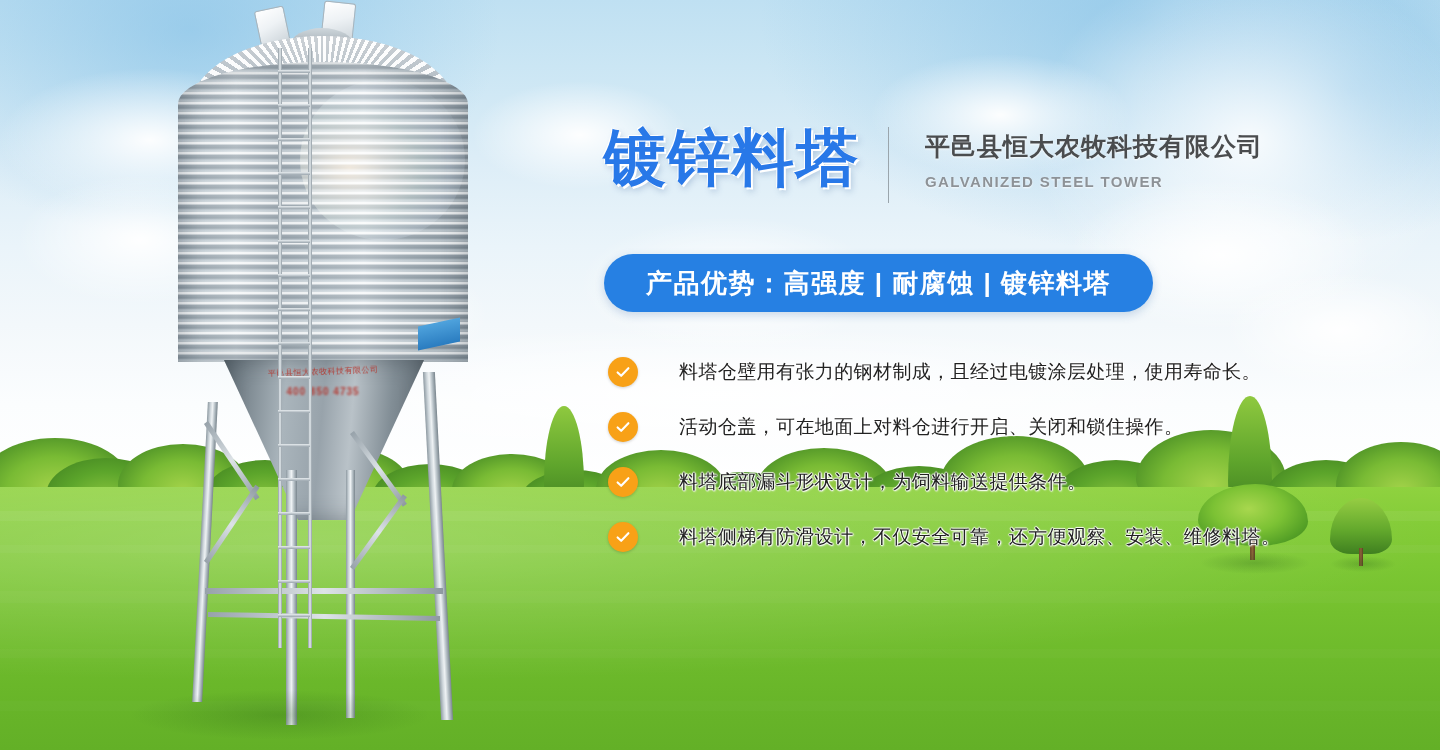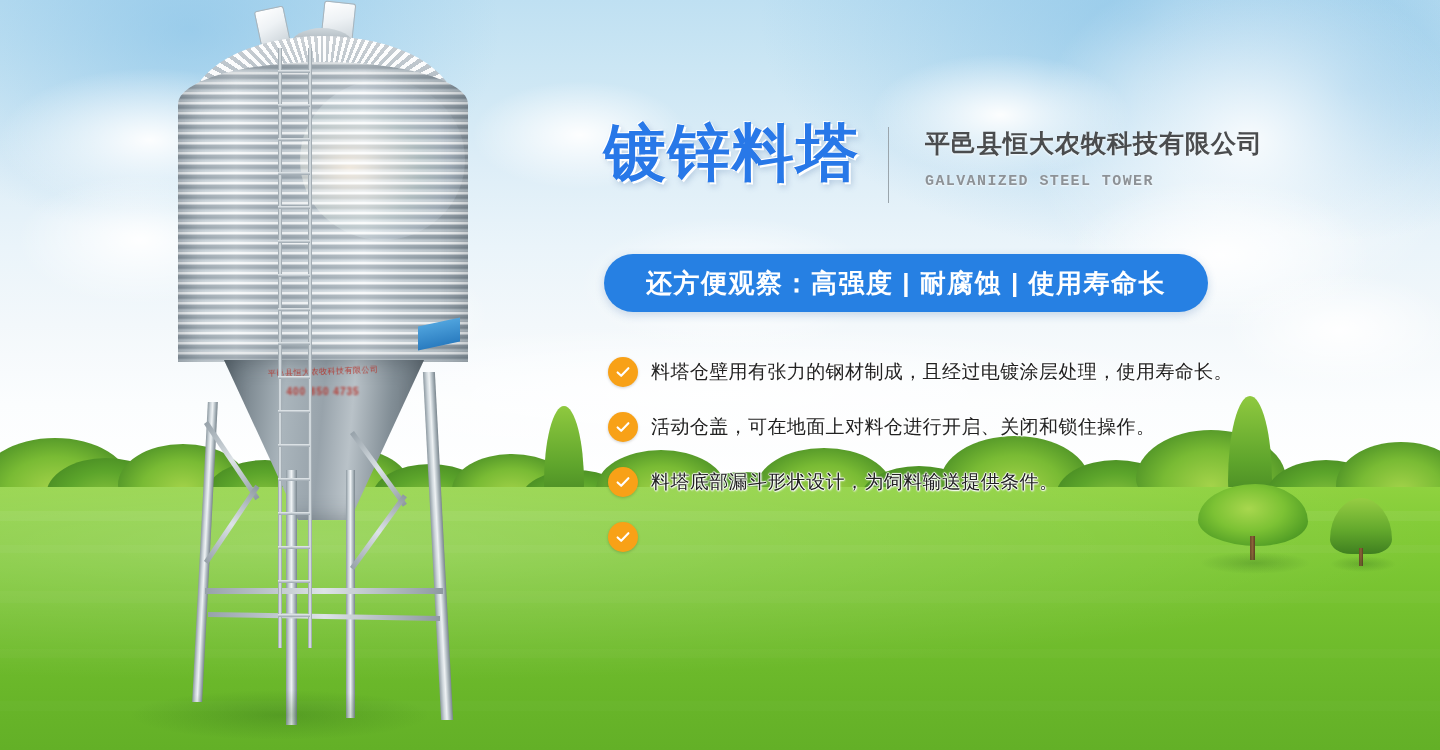--- a/index.html
+++ b/index.html
@@ -218,21 +218,21 @@
     position:absolute; height:3px;
     background:linear-gradient(180deg,#e8edf0,#9aa5ad);
   }
 
   
   .content {
     position:absolute; left:604px; top:0; width:700px; height:750px;
   }
   .title-row {
     position:absolute; left:0px; top:123px;
-    display:flex; align-items:flex-start;font-family:Liberation Mono, monospace;
+    display:flex; align-items:flex-start;
   }
   .main-title {
     font-size:62px; line-height:70px; font-weight:bold;
     color:#2878e8;
     letter-spacing:2px;
     text-shadow:
       2px 2px 0 #ffffff,
       -1px -1px 0 #ffffff,
       3px 4px 6px rgba(120,150,190,0.45);
     white-space:nowrap;
@@ -267,20 +267,21 @@
   .advantage-text {
     color:#ffffff; font-size:26px; font-weight:bold; letter-spacing:1.5px;
     white-space:nowrap;
   }
 
   .features { position:absolute; left:4px; top:356px; width:700px; }
   .feature {
     display:flex; align-items:flex-start;
     margin-bottom:21px;
     height:34px;
+    gap:28px;
   }
   .check-icon {
     flex:0 0 auto;
     width:30px; height:30px; border-radius:50%;
     background:#f8a117;
     display:flex; align-items:center; justify-content:center;
     margin-right:13px; margin-top:1px;
     box-shadow:0 1px 3px rgba(0,0,0,0.18);
   }
   .check-icon svg { display:block; }
@@ -414,21 +415,21 @@
     <div class="title-row">
       <div class="main-title">镀锌料塔</div>
       <div class="title-divider"></div>
       <div class="company-block">
         <div class="company-name">平邑县恒大农牧科技有限公司</div>
         <div class="company-en">GALVANIZED STEEL TOWER</div>
       </div>
     </div>
 
     <div class="advantage-pill">
-      <span class="advantage-text">还方便观察：高强度 | 耐腐蚀 | 使用寿命长</span>
+      <span class="advantage-text">产品优势：高强度 | 耐腐蚀 | 镀锌料塔</span>
     </div>
 
     <div class="features">
 
       <div class="feature">
         <span class="check-icon">
           <svg width="18" height="18" viewBox="0 0 18 18" aria-hidden="true">
             <path d="M3.6 9.4 L7.2 12.8 L14.4 5.2" fill="none" stroke="#ffffff" stroke-width="2.1" stroke-linecap="round" stroke-linejoin="round"></path>
           </svg>
         </span>
@@ -453,17 +454,18 @@
         </span>
         <span class="feature-text">料塔底部漏斗形状设计，为饲料输送提供条件。</span>
       </div>
 
       <div class="feature">
         <span class="check-icon">
           <svg width="18" height="18" viewBox="0 0 18 18" aria-hidden="true">
             <path d="M3.6 9.4 L7.2 12.8 L14.4 5.2" fill="none" stroke="#ffffff" stroke-width="2.1" stroke-linecap="round" stroke-linejoin="round"></path>
           </svg>
         </span>
+        <span class="feature-text">料塔侧梯有防滑设计，不仅安全可靠，还方便观察、安装、维修料塔。</span>
       </div>
 
     </div>
   </div>
 </div>
 
 </body></html>

